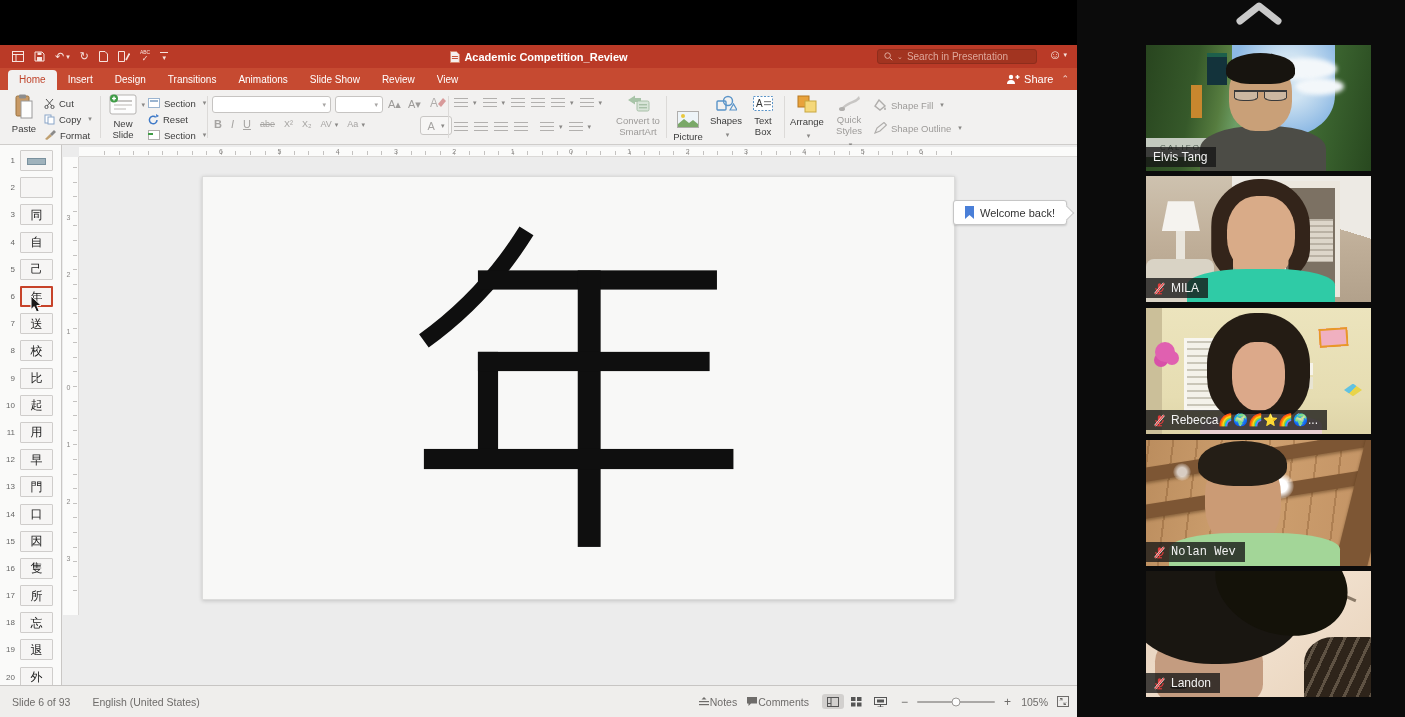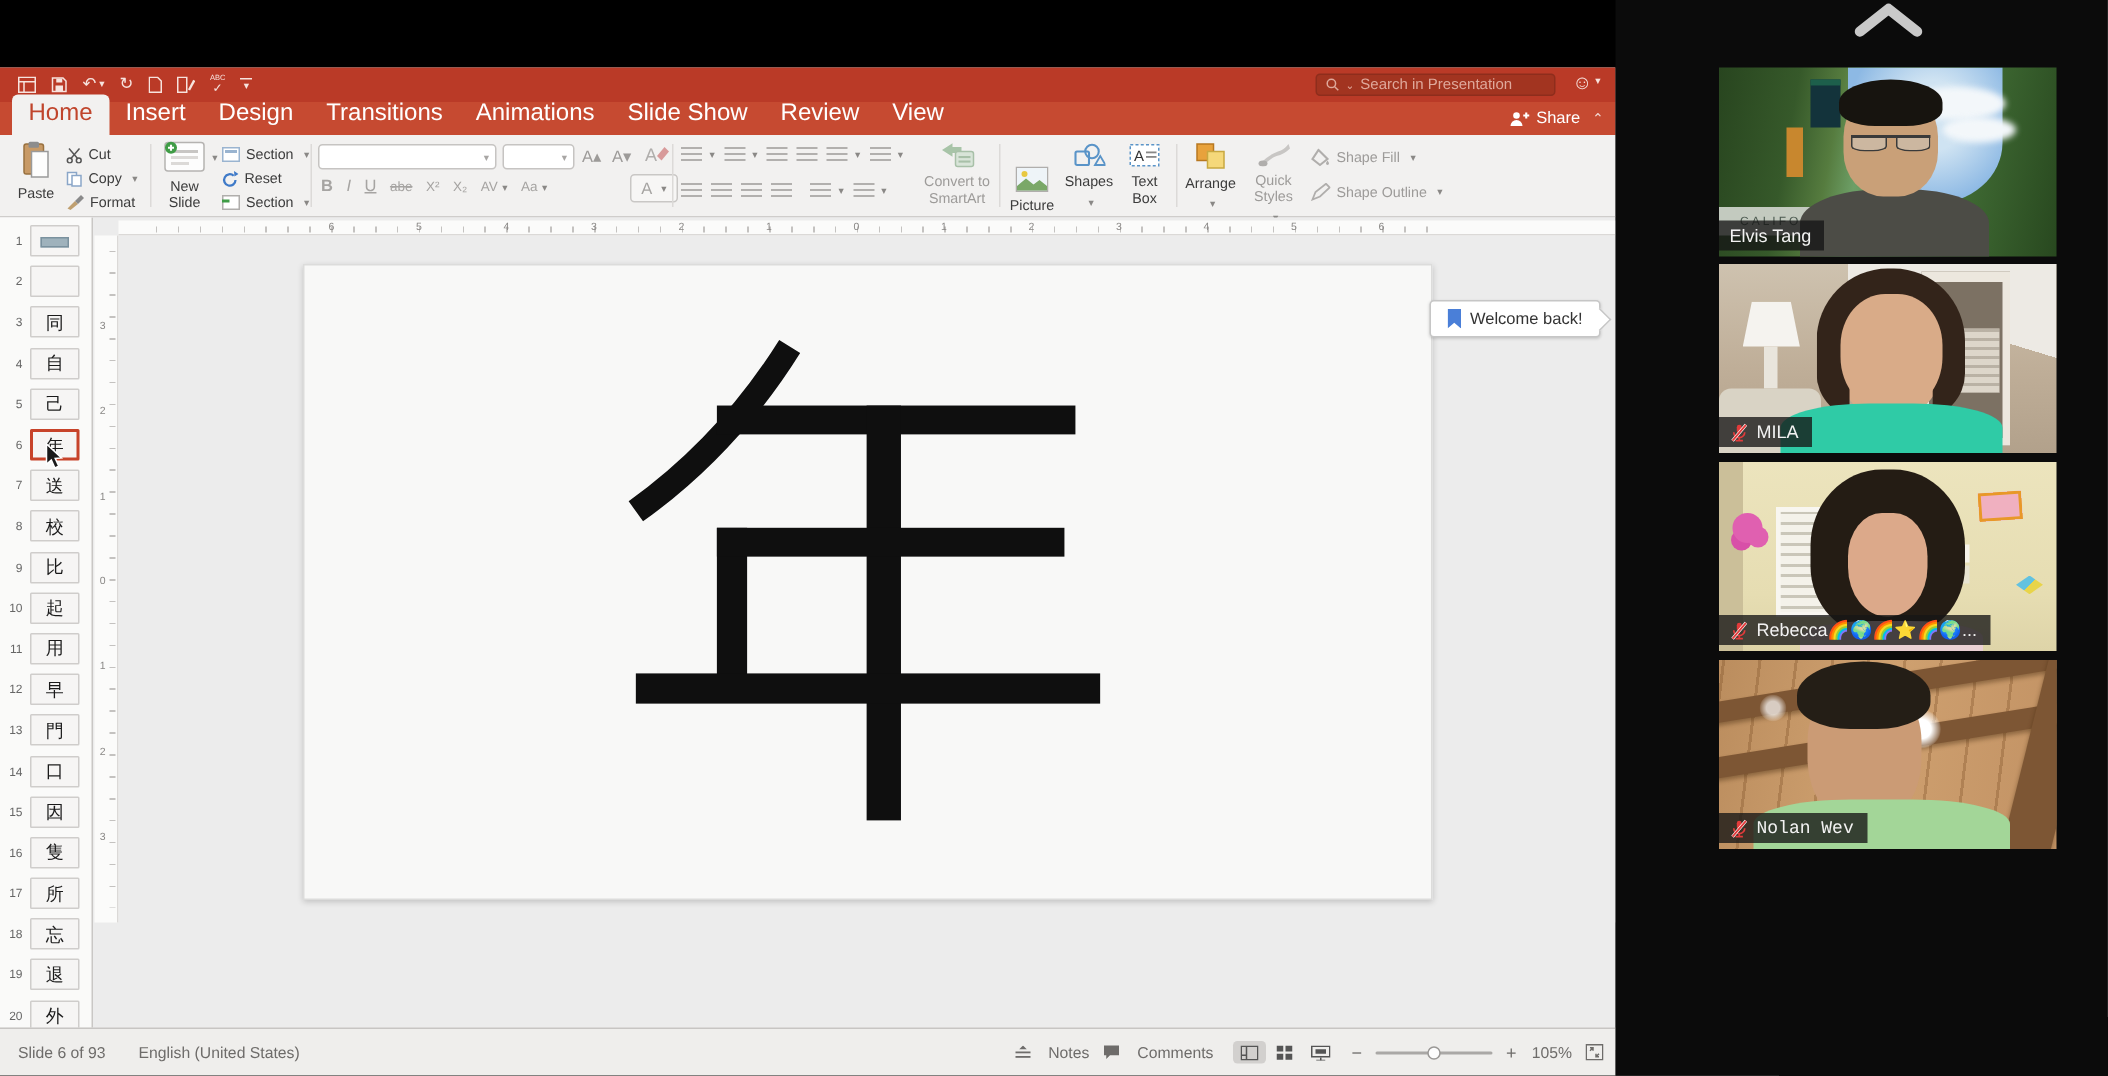--- a/index.html
+++ b/index.html
@@ -19,21 +19,21 @@
     display:flex; align-items:center; gap:5px; color:#fff; font-weight:bold; font-size:11px; white-space:nowrap; }
   .search-box { position:absolute; right:40px; top:4px; width:160px; height:15px; background:#a23420;
     border:1px solid #8e2d1c; border-radius:3px; display:flex; align-items:center; gap:4px; padding:0 6px;
     color:#dfa89b; font-size:10px; }
   .smiley-btn { position:absolute; right:10px; top:3px; display:flex; align-items:center; gap:2px;
     color:#f7e3de; font-size:13px; line-height:1; }
 
   
   .tabrow { position:relative; height:22px; background:#c64a31; display:flex; align-items:flex-end; padding-left:8px; }
   .tabs { display:flex; align-items:flex-end; }
-  .tab { color:#fff; font-size:16px; padding:4px 11px 5px; white-space:nowrap; }
+  .tab { color:#fff; font-size:10px; padding:4px 11px 5px; white-space:nowrap; }
   .tab.active { background:#f2f1f0; color:#c0452c; border-radius:4px 4px 0 0; }
   .share-area { position:absolute; right:8px; bottom:0; height:22px; display:flex; align-items:center; gap:8px;
     color:#fff; font-size:11px; }
   .share-btn { display:flex; align-items:center; gap:4px; }
   .ribbon-collapse { font-size:9px; color:#f2d9d3; }
 
   
   .ribbon { position:relative; height:55px; background:#f2f1f0; border-bottom:1px solid #cfcdcb; font-size:10.5px; color:#3c3c3c; }
   .vsep { position:absolute; top:6px; bottom:6px; width:1px; background:#dcdad8; }
   .rlabel { font-size:9.5px; color:#3c3c3c; }
@@ -97,21 +97,21 @@
   .pinyin { text-decoration:underline; text-decoration-style:wavy; text-decoration-color:#e03a3a; text-decoration-thickness:1px; }
 
   .cursor-svg { position:absolute; left:30px; top:150px; z-index:6; }
 
   
   .statusbar { position:absolute; left:0; bottom:0; right:0; height:32px; background:#efeeec;
     border-top:1px solid #c7c5c3; display:flex; align-items:center; font-size:10.5px; color:#6e6c6a; }
   .sb-slideinfo { margin-left:12px; }
   .sb-lang { margin-left:22px; }
   .sb-right { margin-left:auto; display:flex; align-items:center; gap:9px; margin-right:8px; }
-  .sb-item { display:flex; align-items:center; gap:11px; }
+  .sb-item { display:flex; align-items:center; gap:0; }
   .viewbtns { display:flex; align-items:center; gap:2px; margin-left:4px; }
   .vbtn { width:22px; height:15px; display:flex; align-items:center; justify-content:center; border-radius:3px; }
   .vbtn.active { background:#d2d0ce; }
   .slider { position:relative; width:78px; height:2px; background:#aaa8a6; border-radius:1px; }
   .knob { position:absolute; left:50%; top:50%; width:9px; height:9px; background:#fdfdfd; border:1px solid #9a9896;
     border-radius:50%; transform:translate(-50%,-50%); }
   .zoomtxt { min-width:28px; text-align:right; }
 
   
   .zoom-panel { position:absolute; left:1077px; top:0; width:328px; height:717px; background:#0b0b0b; }
@@ -238,20 +238,28 @@
             </svg>
         </span>
         <span class="qbtn" style="flex-direction:column;font-size:5px;line-height:1;">
           <span>ABC</span>
             <span style="font-size:8px">✓</span>
         </span>
         <span class="qbtn" style="flex-direction:column;font-size:7px;line-height:1;">
           <span style="width:8px;height:1px;background:#f7e3de;margin-bottom:1px"></span>
             <span>▾</span>
         </span>
+      </div>
+      <div class="doc-title">
+        <svg width="10" height="12" viewBox="0 0 10 12">
+            <path d="M0.5 0.5 h6 l3 3 v8 h-9 z" fill="#f5f0ee" stroke="#d9896f"></path>
+            <rect x="2" y="5" width="6" height="1" fill="#c8543a"></rect>
+            <rect x="2" y="7" width="6" height="1" fill="#c8543a"></rect>
+          </svg>
+        <span>Academic Competition_Review</span>
       </div>
       <div class="search-box">
         <svg width="9" height="9" viewBox="0 0 9 9">
             <circle cx="3.6" cy="3.6" r="2.8" fill="none" stroke="#dfa89b"></circle>
             <line x1="5.8" y1="5.8" x2="8.2" y2="8.2" stroke="#dfa89b"></line>
           </svg>
         <span style="font-size:7px">⌄</span>
         <span>Search in Presentation</span>
       </div>
       <div class="smiley-btn">
@@ -866,14 +874,36 @@
             <path d="M3.5 7.5 a4.5 4.5 0 0 0 9 0" stroke="#e23b3b" fill="none" stroke-width="1.4"></path>
             <line x1="8" y1="12" x2="8" y2="14.5" stroke="#e23b3b" stroke-width="1.4"></line>
             <line x1="5" y1="14.5" x2="11" y2="14.5" stroke="#e23b3b" stroke-width="1.4"></line>
             <line x1="2.5" y1="14.5" x2="13.5" y2="1.5" stroke="#fff" stroke-width="2.6"></line>
             <line x1="2.5" y1="14.5" x2="13.5" y2="1.5" stroke="#e23b3b" stroke-width="1.5"></line>
           </svg>
         <span>Nolan Wev</span>
       </div>
     </div>
 
+    <div class="tile t5 sc-lan">
+      <div class="abs l-toplight"></div>
+      <div class="abs l-rod"></div>
+      <div class="abs l-bulb"></div>
+      <div class="abs l-chair"></div>
+      <div class="abs l-face">
+          <div class="abs l-eye"></div>
+        </div>
+      <div class="abs l-hair"></div>
+      <div class="abs l-hair2"></div>
+      <div class="name-tag">
+        <svg class="mic-svg" width="13" height="13" viewBox="0 0 16 16">
+            <rect x="6" y="1.5" width="4" height="7" rx="2" fill="#e23b3b"></rect>
+            <path d="M3.5 7.5 a4.5 4.5 0 0 0 9 0" stroke="#e23b3b" fill="none" stroke-width="1.4"></path>
+            <line x1="8" y1="12" x2="8" y2="14.5" stroke="#e23b3b" stroke-width="1.4"></line>
+            <line x1="5" y1="14.5" x2="11" y2="14.5" stroke="#e23b3b" stroke-width="1.4"></line>
+            <line x1="2.5" y1="14.5" x2="13.5" y2="1.5" stroke="#fff" stroke-width="2.6"></line>
+            <line x1="2.5" y1="14.5" x2="13.5" y2="1.5" stroke="#e23b3b" stroke-width="1.5"></line>
+          </svg>
+        <span>Landon</span>
+      </div>
+    </div>
   </div>
 </div>
 
 </body></html>

